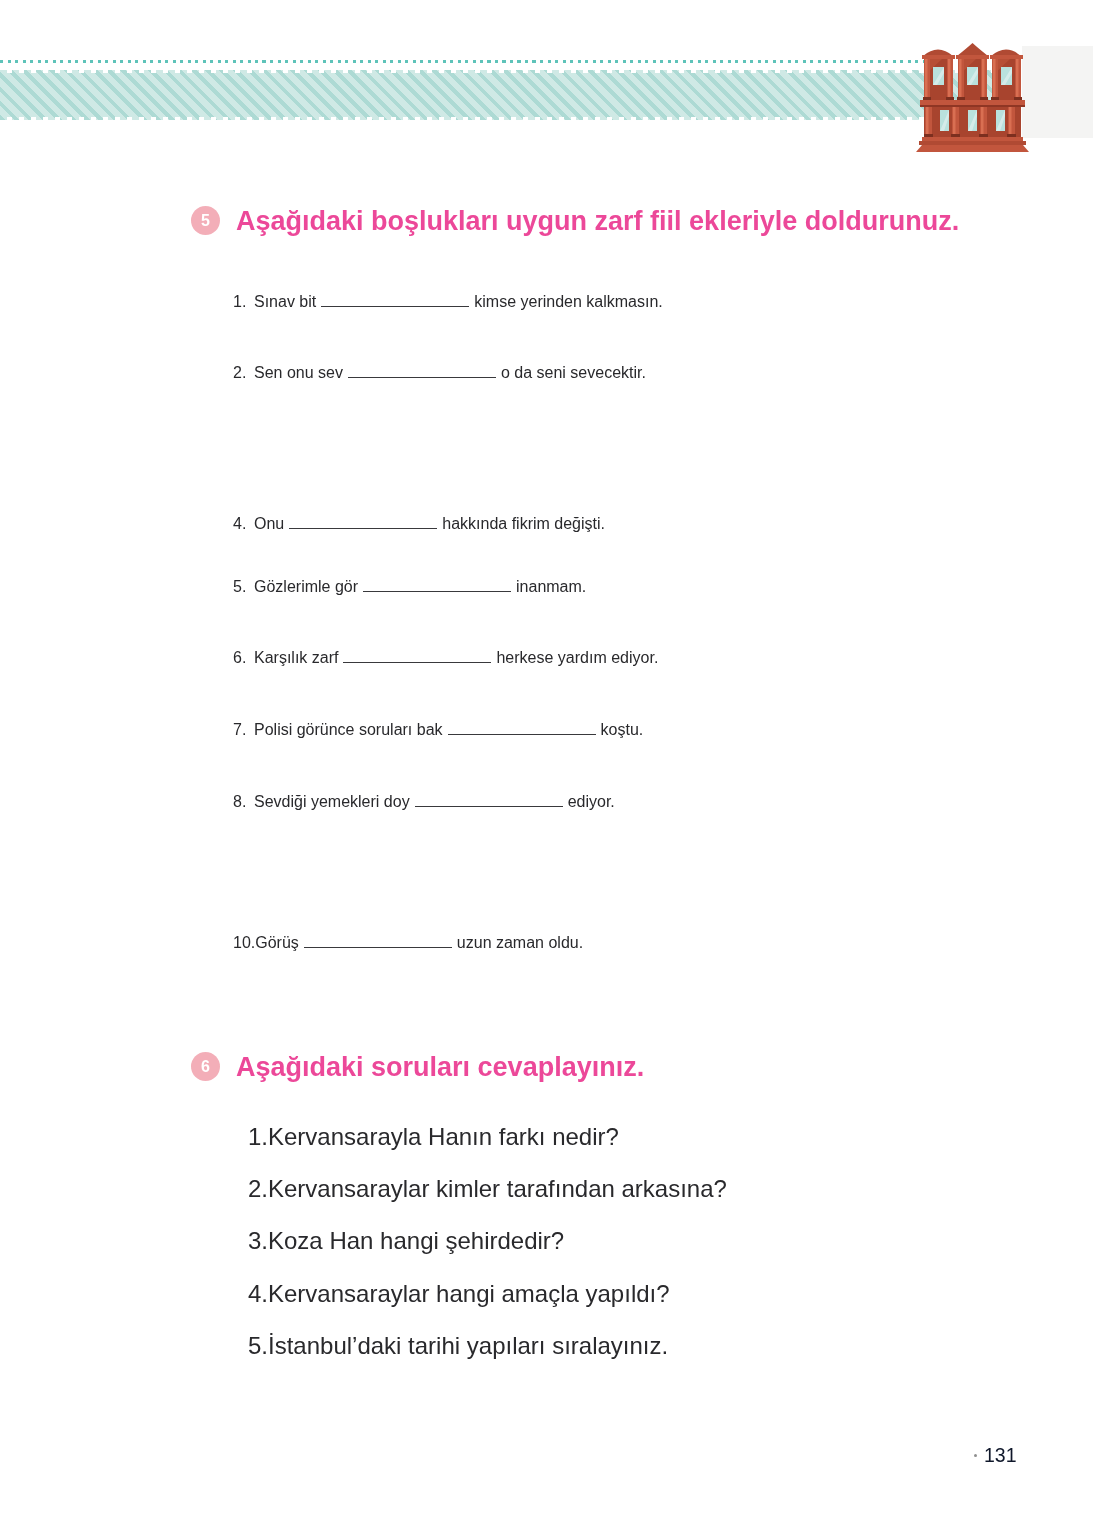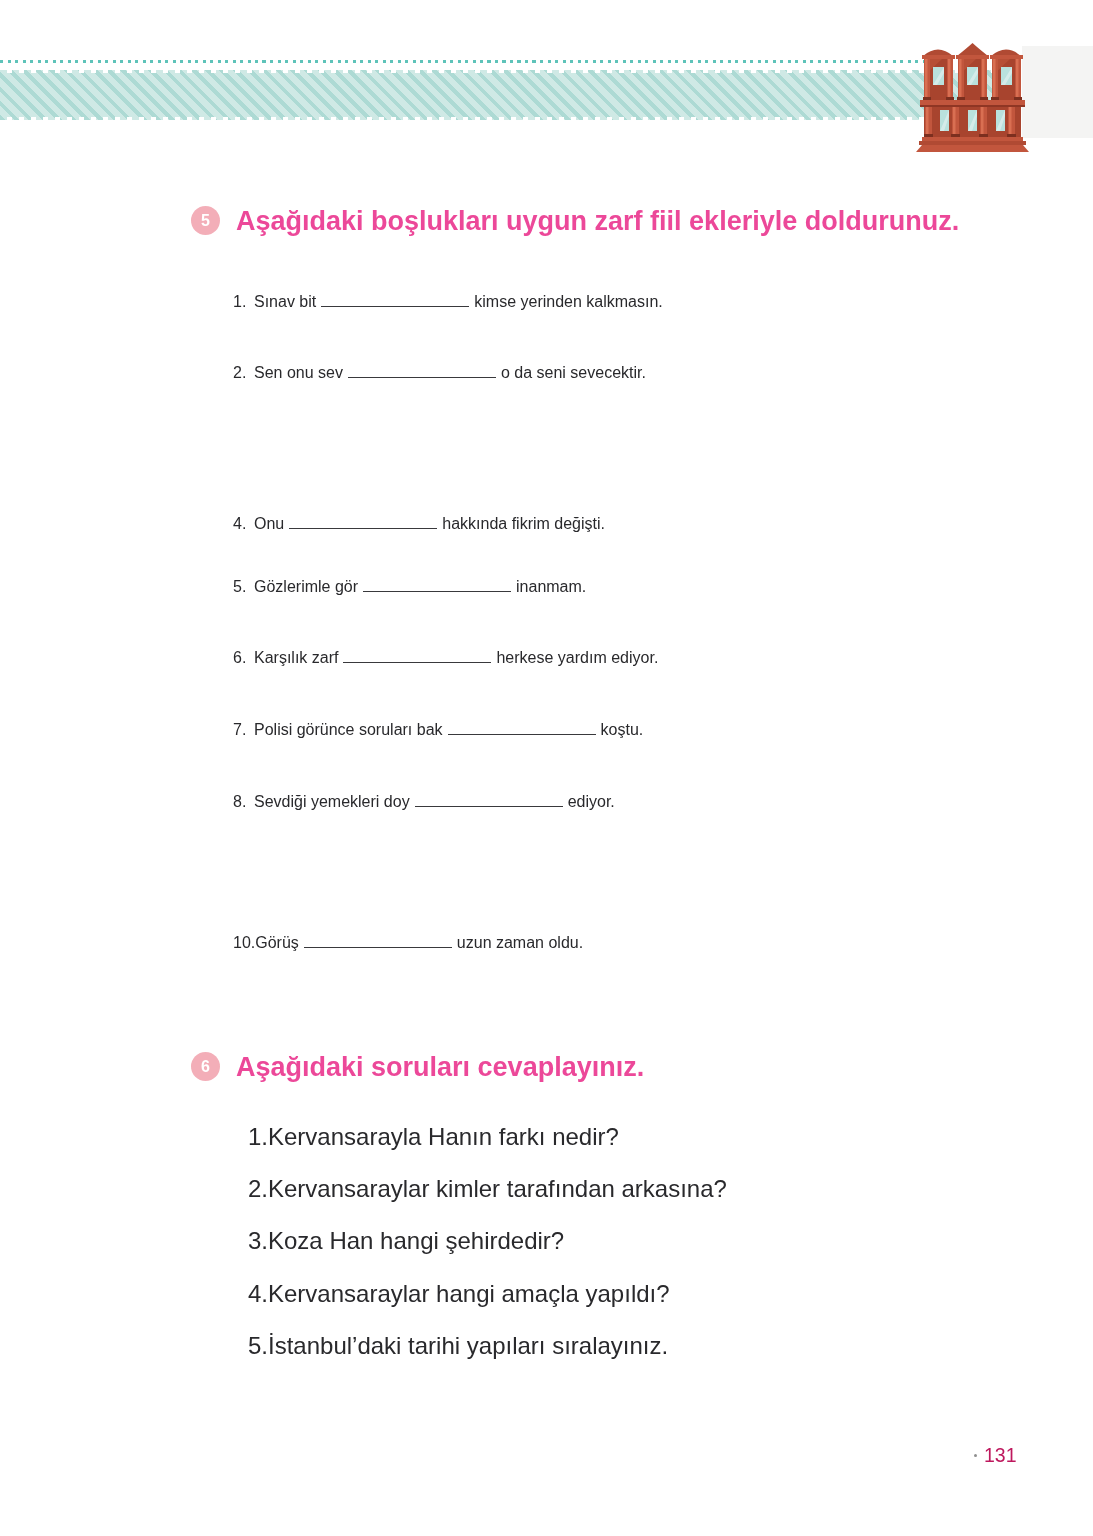--- a/index.html
+++ b/index.html
@@ -61,21 +61,21 @@
     color:#29292c; white-space:nowrap;
   }
   .question .num { display:inline-block; min-width:17px; }
 
   
   .pagenum {
     position:absolute; left:974px; top:1444px;
     display:flex; align-items:center; gap:7px;
   }
   .pagenum .dot { width:3px; height:3px; border-radius:50%; background:#8f8f8f; }
-  .pagenum .n { font-size:19.5px; color:#be185d; }
+  .pagenum .n { font-size:19.5px; color:#0f172a; }
 </style>
 </head>
 <body>
 
 <div class="page">
 
   <div class="dotline"></div>
   <div class="band"></div>
   <div class="graypatch"></div>
 

